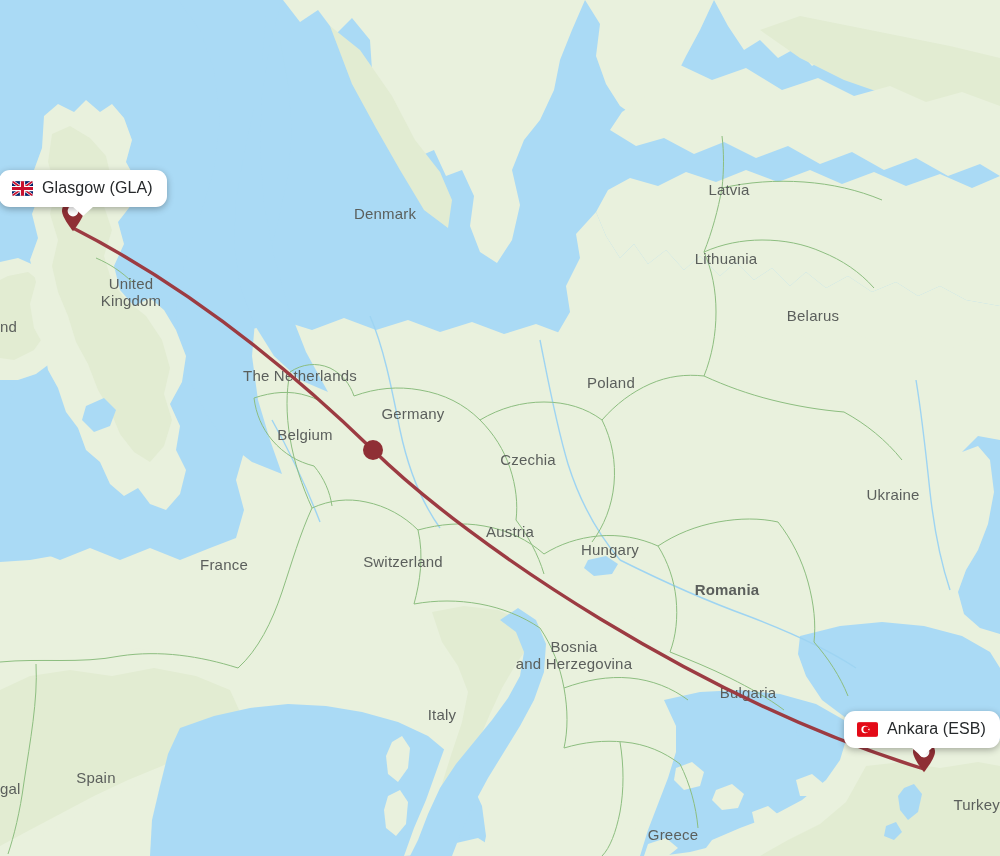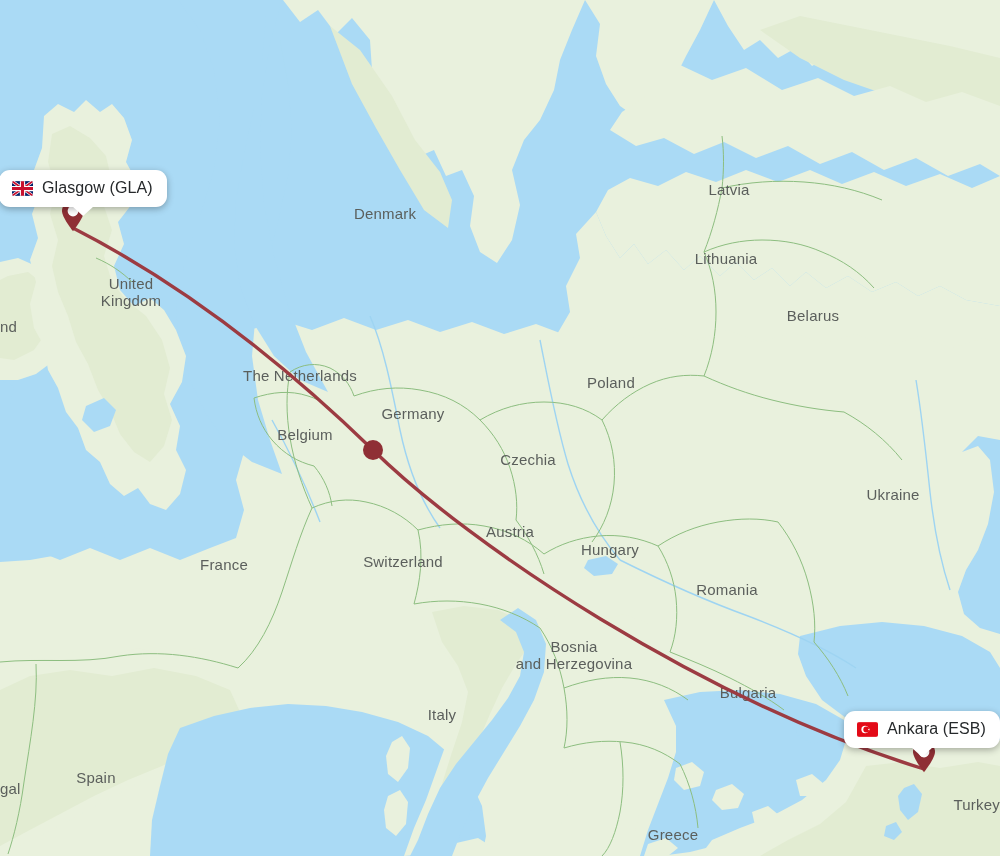--- a/index.html
+++ b/index.html
@@ -212,21 +212,21 @@
       <div class="country-label" style="left: 300px; top: 375px;">The Netherlands</div>
       <div class="country-label" style="left: 413px; top: 413px;">Germany</div>
       <div class="country-label" style="left: 611px; top: 382px;">Poland</div>
       <div class="country-label" style="left: 285px; top: 434px; margin-left: 20px;">Belgium</div>
       <div class="country-label" style="left: 528px; top: 459px;">Czechia</div>
       <div class="country-label" style="left: 881px; top: 494px; margin-left: 12px;">Ukraine</div>
       <div class="country-label" style="left: 510px; top: 531px;">Austria</div>
       <div class="country-label" style="left: 610px; top: 549px;">Hungary</div>
       <div class="country-label" style="left: 224px; top: 564px;">France</div>
       <div class="country-label" style="left: 371px; top: 561px; margin-left: 32px;">Switzerland</div>
-      <div class="country-label" style="left: 727px; top: 589px;">Romania</div>
+      <div class="country-label" style="left: 727px; top: 589px; font-weight: bold;">Romania</div>
       <div class="country-label" style="left: 574px; top: 655px;">Bosnia
 and Herzegovina</div>
       <div class="country-label" style="left: 442px; top: 699px; margin-top: 15px;">Italy</div>
       <div class="country-label" style="left: 748px; top: 692px;">Bulgaria</div>
       <div class="country-label" style="left: 673px; top: 802px; margin-top: 32px;">Greece</div>
       <div class="country-label" style="left: 96px; top: 777px;">Spain</div>
       <div class="country-label" style="left: 0px; top: 788px; transform: translate(0px, -50%); text-align: right;">gal</div>
       <div class="country-label" style="left: 1000px; top: 804px; transform: translate(-100%, -50%); text-align: right;">Turkey</div>
     </div>
 

